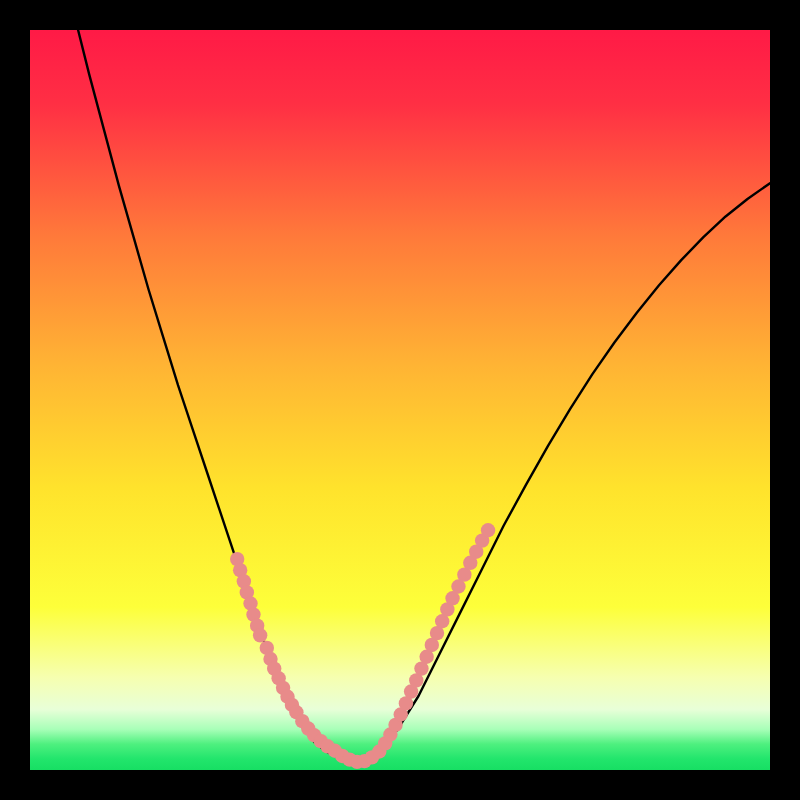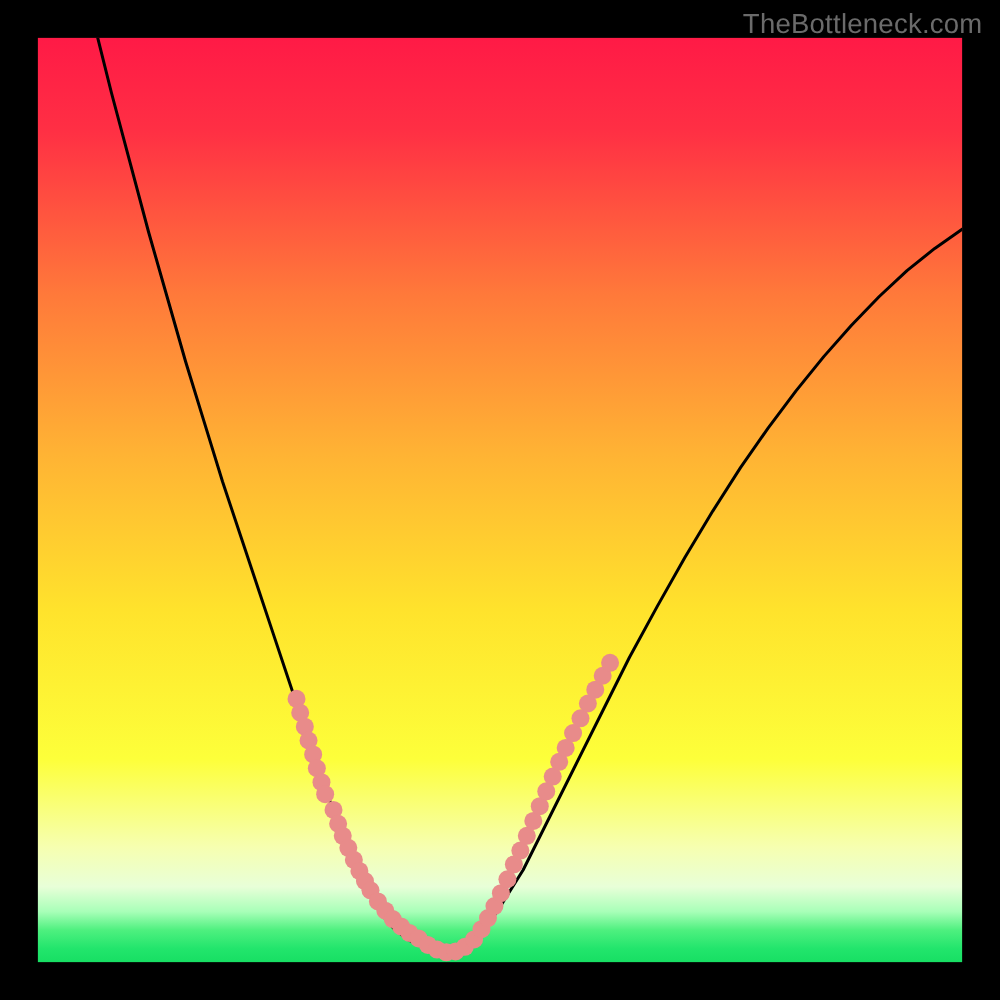--- a/index.html
+++ b/index.html
@@ -34,21 +34,20 @@
     letter-spacing: 0.2px;
     font-weight: 500;
     z-index: 5;
   }
   svg { display: block; }
 </style>
 </head>
 <body>
 
 <div class="frame">
-  <div class="watermark">TheBottleneck.com</div>
   <div class="plot">
     <svg id="chart-svg" width="740" height="740" viewBox="0 0 740 740" preserveAspectRatio="none">
       <defs>
         <linearGradient id="bg-grad" x1="0" y1="0" x2="0" y2="1">
             <stop offset="0%" stop-color="#ff1a46"></stop>
             <stop offset="10%" stop-color="#ff2f44"></stop>
             <stop offset="28.000000000000004%" stop-color="#ff7a3a"></stop>
             <stop offset="45%" stop-color="#ffb334"></stop>
             <stop offset="62%" stop-color="#ffe32c"></stop>
             <stop offset="78%" stop-color="#fdff3a"></stop>

